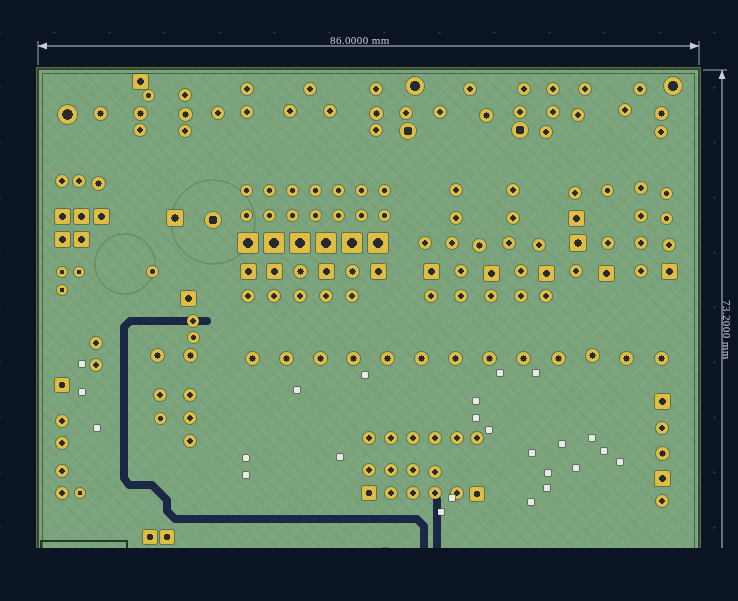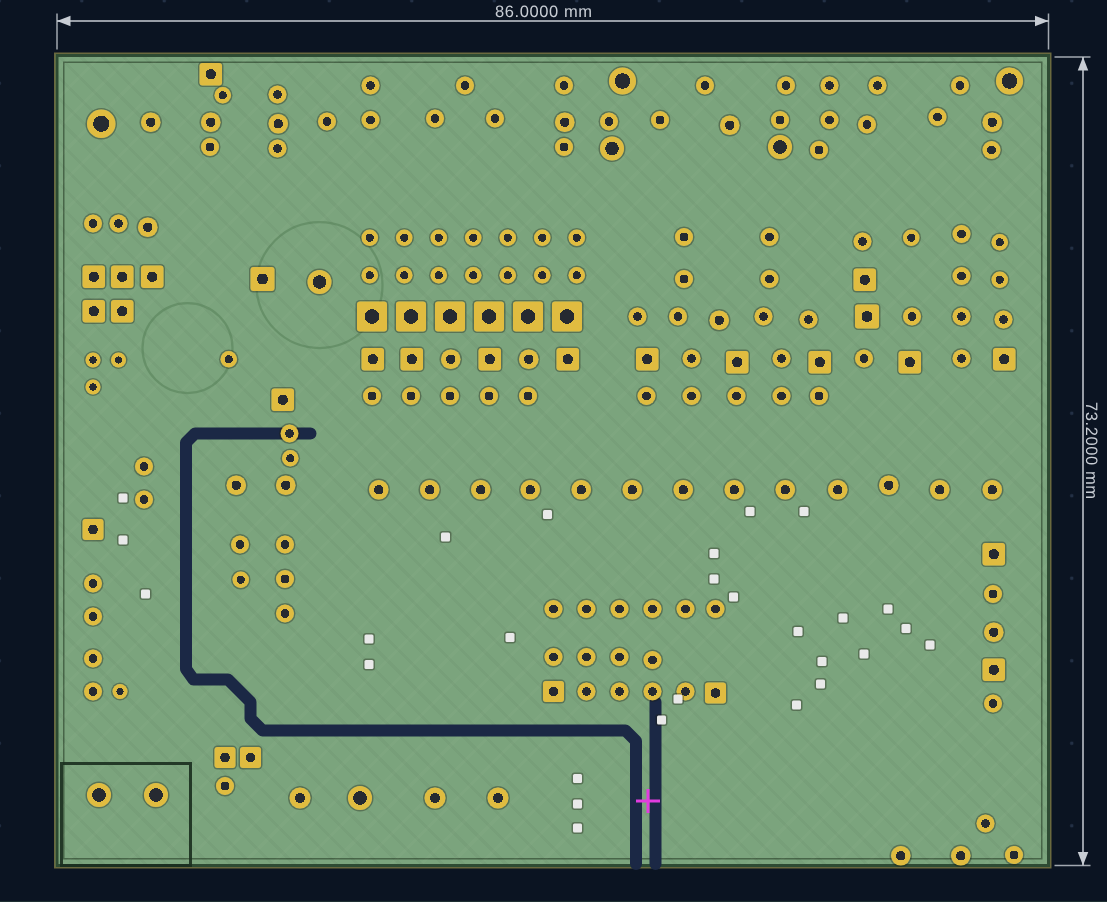--- a/index.html
+++ b/index.html
@@ -1,21 +1,22 @@
 <!DOCTYPE html>
 <html><head>
 <meta charset="utf-8">
 <style>
   html,body{margin:0;padding:0;background:#0B1422;}
   #canvas{
-    position:relative;width:738px;height:601px;overflow:hidden;
+    position:relative;width:738px;height:516px;overflow:hidden;
     background-color:#0B1422;
     background-image:radial-gradient(circle, rgba(130,160,210,.20) 1px, transparent 1.4px);
     background-size:55px 55px;background-position:27px 28px;
-    font-family:Liberation Sans, sans-serif;
+    font-family:Liberation Serif, serif;
+    margin-top:32px;
   }
   #board{
     position:absolute;box-sizing:border-box;
     border:2px solid #2E4B33;
     outline:1px solid rgba(185,175,85,.55);
   }
   #board::before{content:"";position:absolute;inset:3px;border:1px solid rgba(55,80,55,.75);}
   #board::after{
     content:"";position:absolute;inset:0;
     background:

